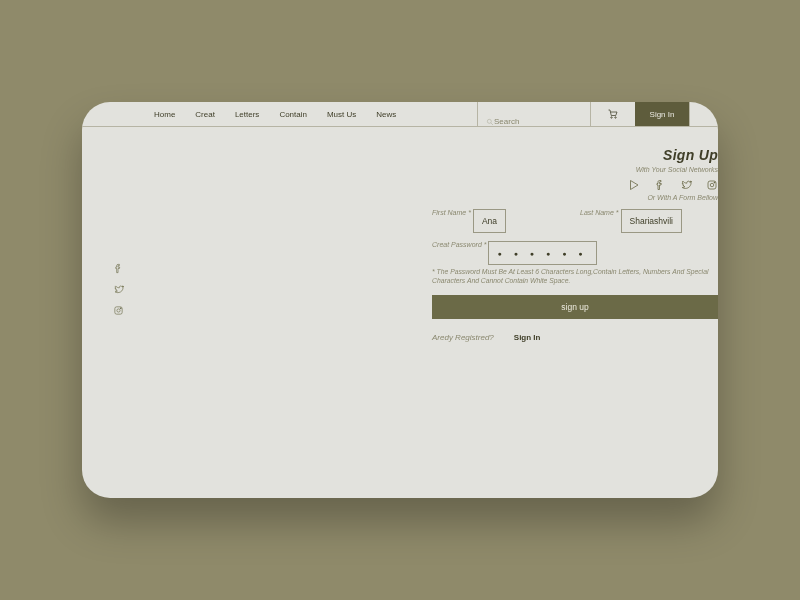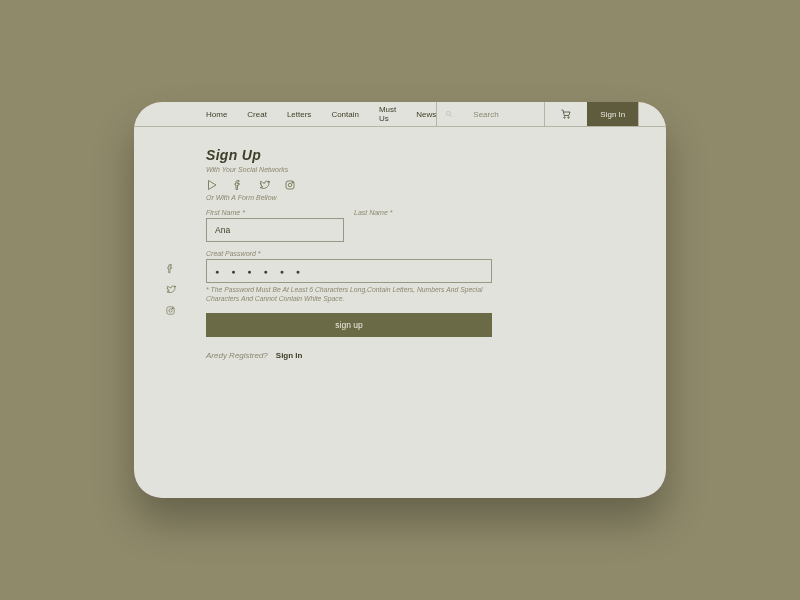--- a/index.html
+++ b/index.html
@@ -13,21 +13,21 @@
     --fieldborder:#9a9884;
     font-family: Arial, Helvetica, sans-serif;
   }
   html,body{margin:0;height:100%}
   body{
     background:var(--bg);
     display:flex;align-items:center;justify-content:center;
     width:800px;height:600px;overflow:hidden;
   }
   .card{
-    width:532px;height:396px;
+    width:636px;height:396px;
     background:var(--card);
     border-radius:28px;
     box-shadow:0 24px 40px rgba(0,0,0,.28);
     overflow:hidden;
     position:relative;
   }
   
   .nav{
     height:24px;
     border-bottom:1px solid var(--line);
@@ -35,21 +35,21 @@
     font-size:8px;color:var(--text);
   }
   .nav-links{
     display:flex;align-items:center;gap:20px;
     padding-left:72px;
     flex:1;
   }
   .nav-links span{cursor:pointer}
   .search{
     width:96px;border-left:1px solid var(--line);
-    display:flex;align-items:center;gap:20px;
+    display:flex;align-items:flex-end;gap:0;
     padding:0 8px;color:var(--muted);
   }
   .search svg{width:8px;height:8px;stroke:var(--muted)}
   .cart{
     width:44px;border-left:1px solid var(--line);
     display:flex;align-items:center;justify-content:center;
     cursor:pointer;
   }
   .cart svg{width:12px;height:12px;stroke:var(--text);fill:none;stroke-width:1.5}
   .signin-btn{
@@ -62,49 +62,49 @@
   .body{
     display:flex;height:calc(100% - 24px);
   }
   .side{
     width:72px;padding-top:136px;
     display:flex;flex-direction:column;align-items:center;gap:10px;
   }
   .side svg{width:11px;height:11px;stroke:var(--olive);fill:none;stroke-width:1.4;cursor:pointer}
 
   .main{
-    flex:1;display:flex;flex-direction:column;align-items:flex-start;
+    flex:1;display:flex;flex-direction:column;align-items:flex-end;
     padding-top:20px;
     color:var(--text);
   }
   h1{margin:0;font-size:14px;font-weight:900;color:var(--text);font-style:italic;letter-spacing:.3px}
   .sub{font-size:7px;font-style:italic;color:var(--muted);margin-top:3px}
   .socials{display:flex;gap:14px;margin-top:6px}
   .socials svg{width:12px;height:12px;stroke:var(--olive);fill:none;stroke-width:1.6;cursor:pointer}
 
   .form{
     width:286px;margin-top:8px;
     font-size:7.5px;
   }
   .row{display:flex;gap:10px;margin-bottom:8px}
-  .field{flex:1;display:flex;flex-direction:column;gap:2px}
+  .field{flex:1;display:flex;flex-direction:row;gap:2px}
   .field label{font-style:italic;color:var(--muted);font-size:7px}
   .input{
     height:22px;border:1px solid var(--fieldborder);background:transparent;
     padding:0 8px;display:flex;align-items:center;
     font-size:8.5px;color:var(--text);
   }
   .dots{letter-spacing:5px;font-size:7px}
   .hint{font-size:6.8px;font-style:italic;color:var(--muted);line-height:1.35;margin-top:2px}
   .submit{
     height:24px;background:var(--olive);color:#eceade;
     display:flex;align-items:center;justify-content:center;
     font-size:8.5px;margin-top:10px;cursor:pointer;
   }
-  .already{margin-top:14px;font-size:8px;font-style:italic;color:var(--muted);display:flex;align-items:center;gap:8px}
+  .already{margin-top:14px;font-size:8px;font-style:italic;color:var(--muted);display:flex;align-items:center;gap:20px}
   .already b{font-style:normal;color:var(--text);font-weight:800;cursor:pointer}
 </style>
 </head>
 <body>
 
 <div class="card">
 
   <div class="nav">
     <div class="nav-links">
       <span>Home</span>
@@ -169,20 +169,21 @@
       <div class="sub">Or With A Form Bellow</div>
 
       <div class="form">
         <div class="row">
           <div class="field">
             <label>First Name *</label>
             <div class="input">Ana</div>
           </div>
           <div class="field">
             <label>Last Name *</label>
+            <div class="input">Shariashvili</div>
           </div>
         </div>
         <div class="row" style="margin-bottom:2px">
           <div class="field">
             <label>Creat Password *</label>
             <div class="input dots">● ● ● ● ● ●</div>
           </div>
         </div>
         <div class="hint">* The Password Must Be At Least 6 Characters Long,Contain Letters, Numbers And Special Characters And Cannot Contain White Space.</div>
         <div class="submit">sign up</div>

